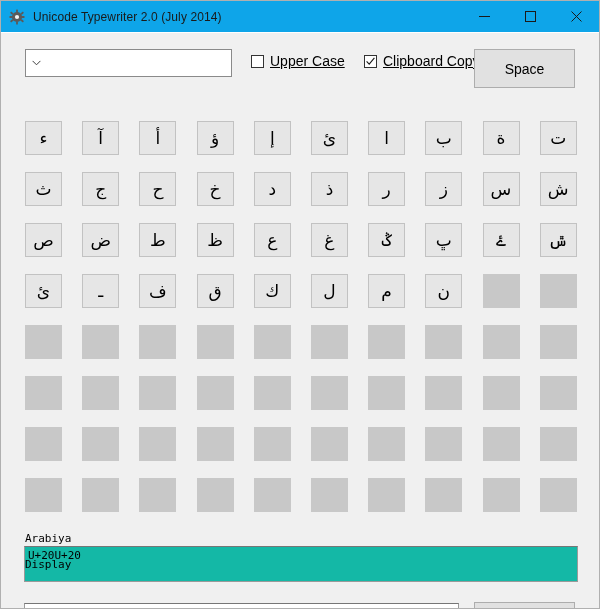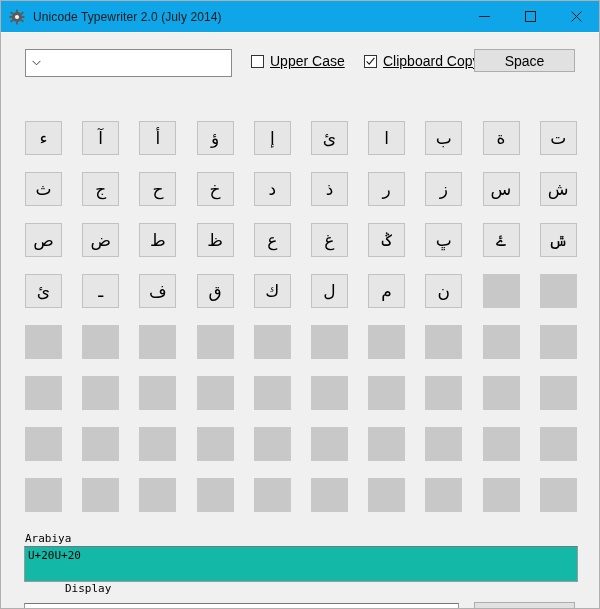--- a/index.html
+++ b/index.html
@@ -140,21 +140,21 @@
   .check-label {
     font-size: 14px;
     color: #000000;
   }
 
   .space-btn {
     position: absolute;
     left: 473px;
     top: 0;
     width: 101px;
-    height: 23px;
+    height: 39px;
     box-sizing: border-box;
     background: #e1e1e1;
     border: 1px solid #adadad;
     font-family: "Liberation Sans", sans-serif;
     font-size: 14px;
     color: #000000;
     cursor: default;
     padding: 0;
   }
 
@@ -195,21 +195,21 @@
 
   
   .field-label {
     position: absolute;
     font-family: "DejaVu Sans Mono", monospace;
     font-size: 11px;
     color: #000000;
     white-space: nowrap;
   }
   .lbl-unicode { left: 24px; top: 499px; }
-  .lbl-display { left: 24px; top: 549px; margin-left: 40px; }
+  .lbl-display { left: 24px; top: 525px; }
 
   .unicode-area {
     position: absolute;
     left: 23px;
     top: 513px;
     width: 554px;
     height: 36px;
     box-sizing: border-box;
     background: #14b8a6;
     border: 1px solid #9a9a9a;

